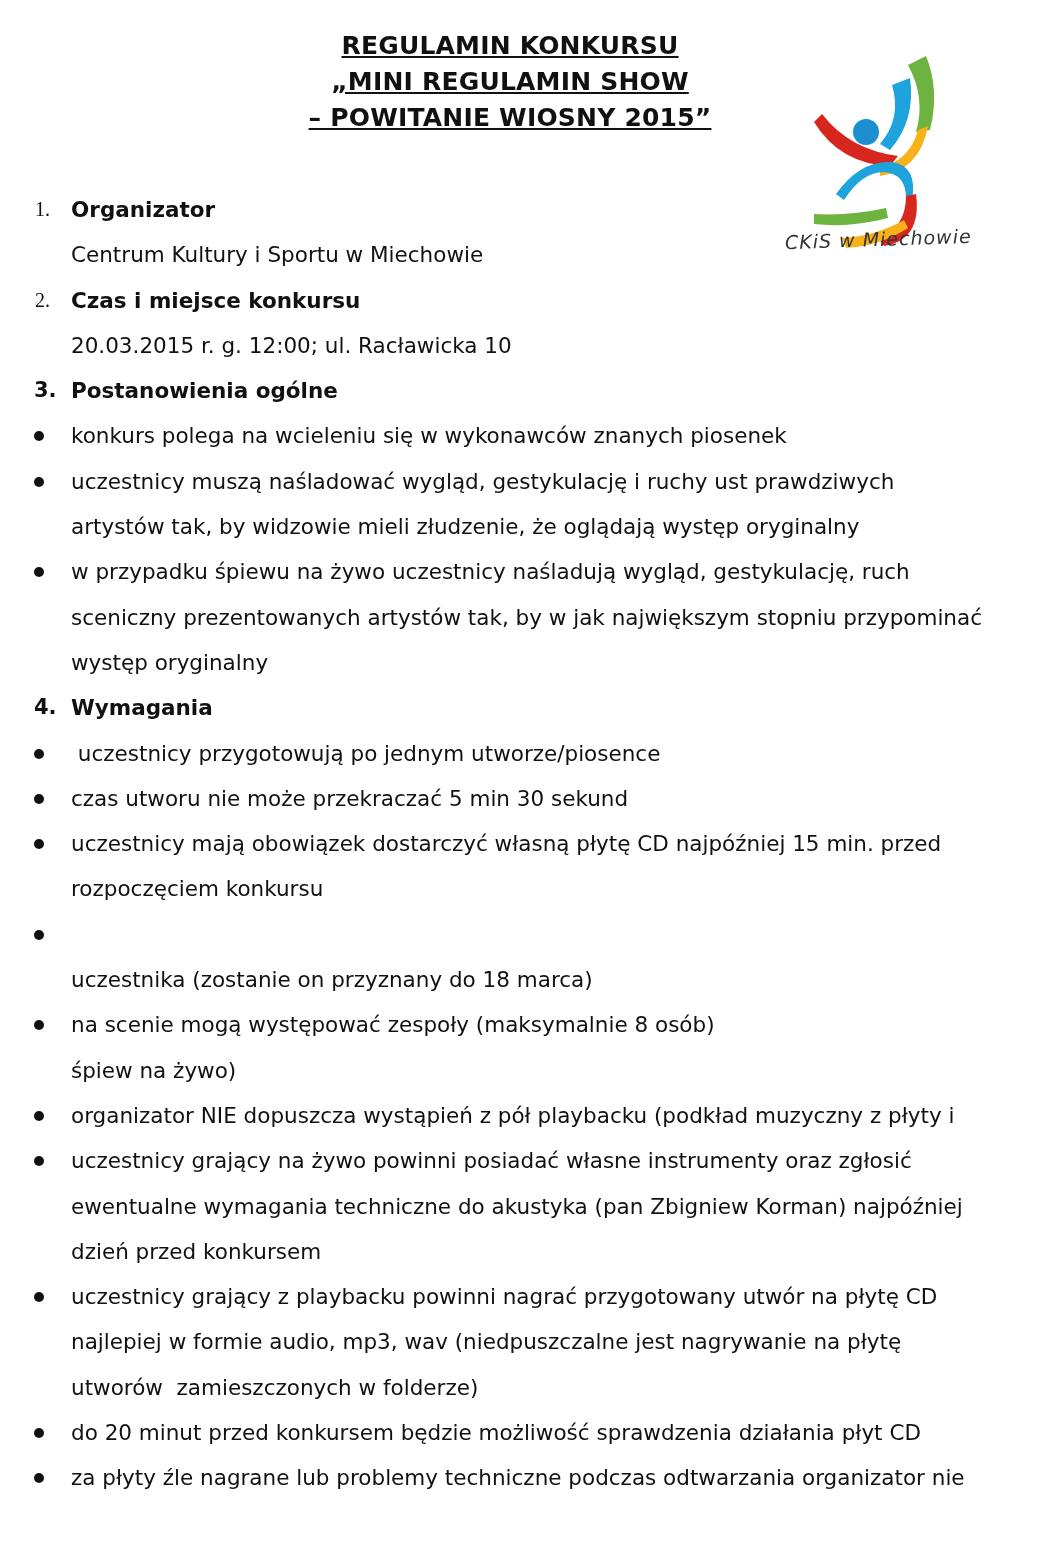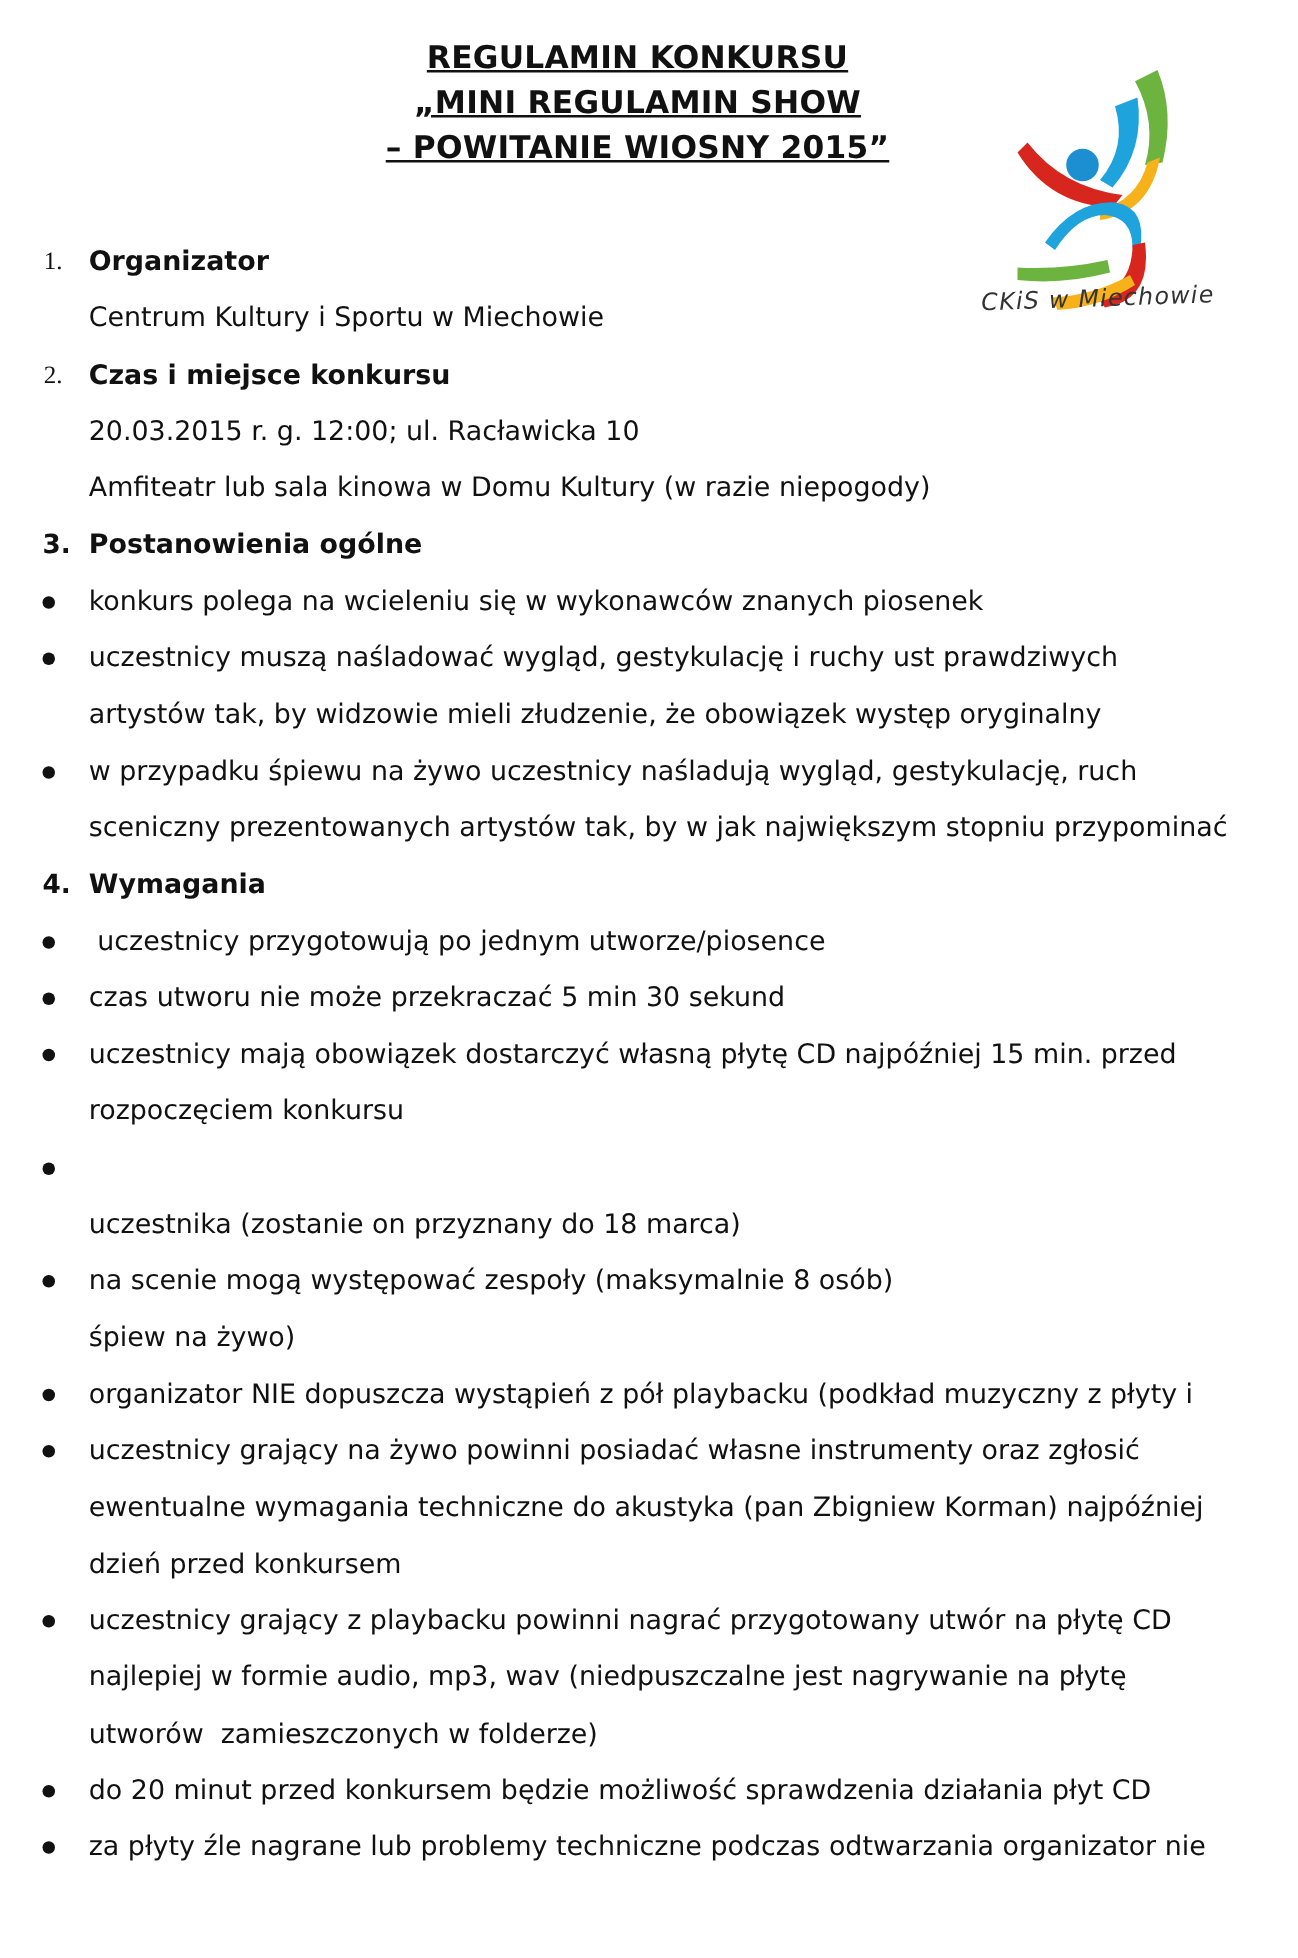--- a/index.html
+++ b/index.html
@@ -63,45 +63,45 @@
     <span class="txt plain">Centrum Kultury i Sportu w Miechowie</span>
   </div>
 
   <div class="line">
     <span class="num">2.</span>
     <span class="txt heading">Czas i miejsce konkursu</span>
   </div>
   <div class="line">
     <span class="txt plain">20.03.2015 r. g. 12:00; ul. Racławicka 10</span>
   </div>
-  <div class="line">
-    <span class="txt plain">Amfiteatr lub sala kinowa w Domu Kultury (w razie niepogody)</span>
-  </div>
 
   <div class="line">
     <span class="num bold">3.</span>
     <span class="txt heading">Postanowienia ogólne</span>
   </div>
   <div class="line">
     <span class="bullet"></span>
     <span class="txt plain">konkurs polega na wcieleniu się w wykonawców znanych piosenek</span>
   </div>
   <div class="line">
     <span class="bullet"></span>
     <span class="txt plain">uczestnicy muszą naśladować wygląd, gestykulację i ruchy ust prawdziwych</span>
   </div>
   <div class="line">
-    <span class="txt plain">artystów tak, by widzowie mieli złudzenie, że obowiązek występ oryginalny</span>
+    <span class="txt plain">artystów tak, by widzowie mieli złudzenie, że oglądają występ oryginalny</span>
   </div>
   <div class="line">
     <span class="bullet"></span>
     <span class="txt plain">w przypadku śpiewu na żywo uczestnicy naśladują wygląd, gestykulację, ruch</span>
   </div>
   <div class="line">
     <span class="txt plain">sceniczny prezentowanych artystów tak, by w jak największym stopniu przypominać</span>
+  </div>
+  <div class="line">
+    <span class="txt plain">występ oryginalny</span>
   </div>
 
   <div class="line">
     <span class="num bold">4.</span>
     <span class="txt heading">Wymagania</span>
   </div>
   <div class="line">
     <span class="bullet"></span>
     <span class="txt plain" style="white-space:pre"> uczestnicy przygotowują po jednym utworze/piosence</span>
   </div>

